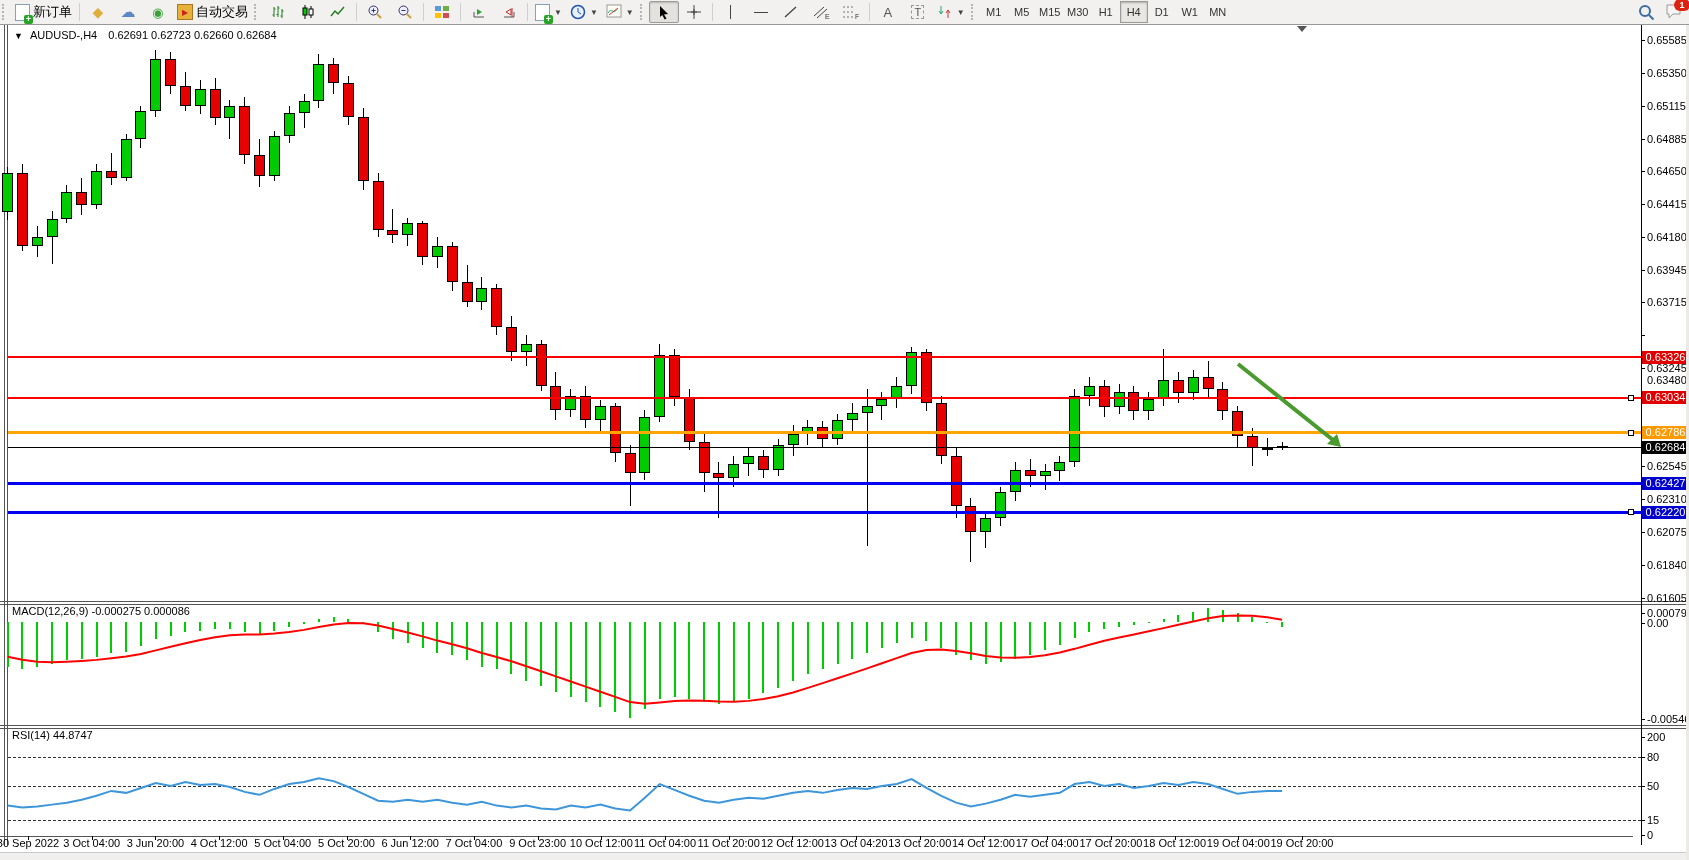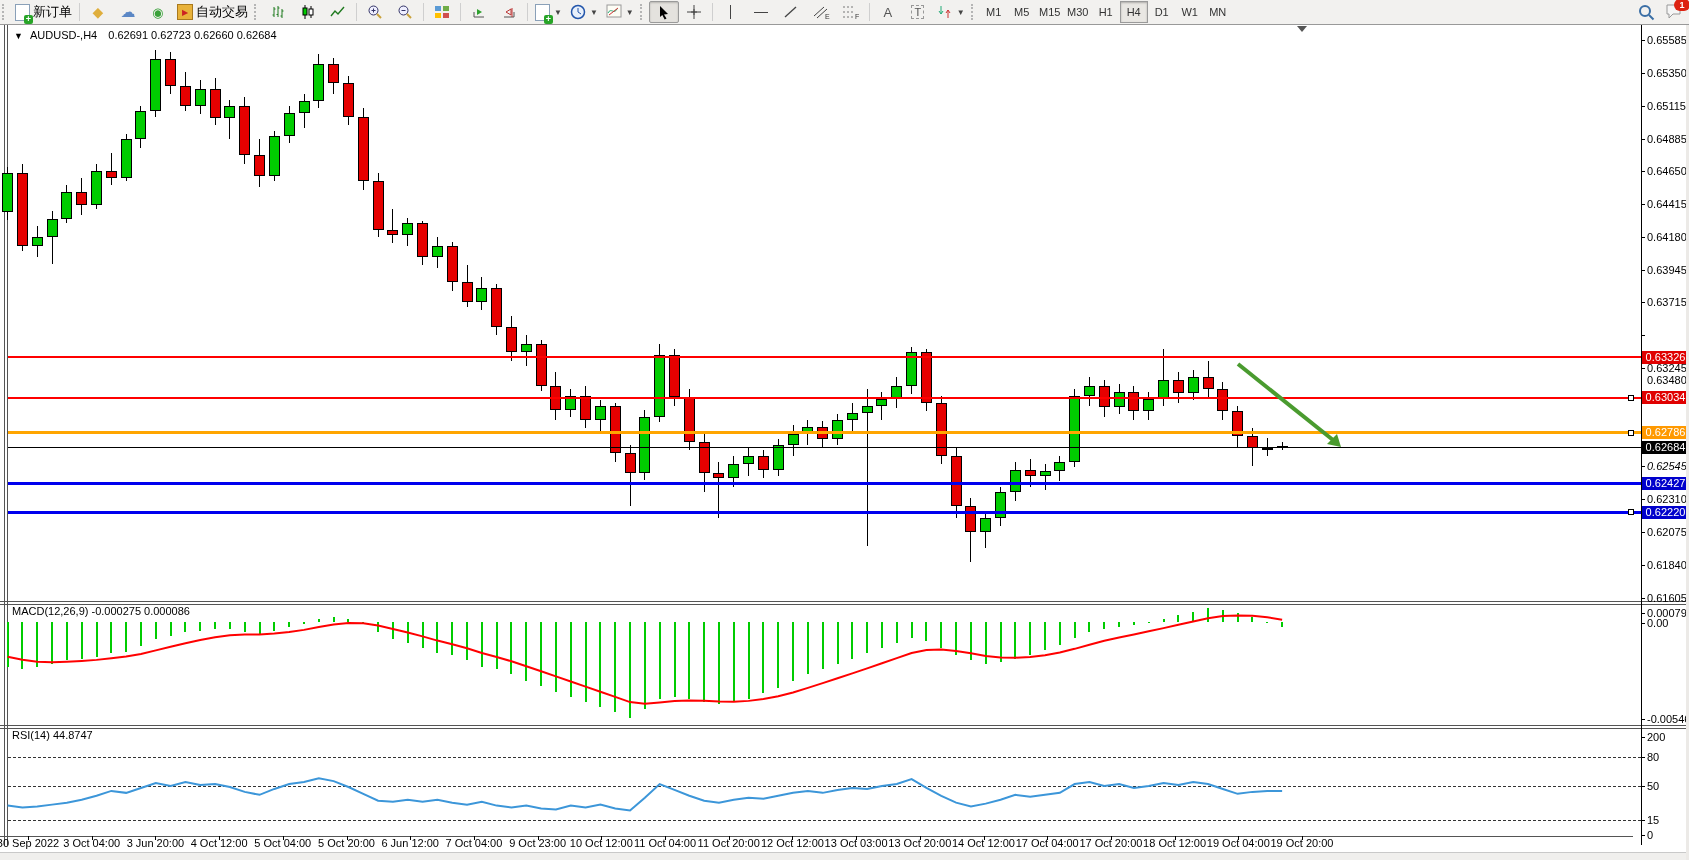--- a/index.html
+++ b/index.html
@@ -454,21 +454,21 @@
       <div class="axis-label" style="top: 206.325px;">0.64180</div>
       <div class="axis-tick" style="top: 245.262px;"></div>
       <div class="axis-label" style="top: 239.262px;">0.63945</div>
       <div class="axis-tick" style="top: 277.499px;"></div>
       <div class="axis-label" style="top: 271.499px;">0.63715</div>
       <div class="axis-tick" style="top: 310.437px;"></div>
       <div class="axis-label" style="top: 304.437px; margin-top: 45px;">0.63480</div>
       <div class="axis-tick" style="top: 343.374px;"></div>
       <div class="axis-label" style="top: 337.374px;">0.63245</div>
       <div class="axis-tick" style="top: 441.486px;"></div>
-      <div class="axis-label" style="top: 435.486px; font-style: italic;">0.62545</div>
+      <div class="axis-label" style="top: 435.486px;">0.62545</div>
       <div class="axis-tick" style="top: 474.424px;"></div>
       <div class="axis-label" style="top: 468.424px;">0.62310</div>
       <div class="axis-tick" style="top: 507.362px;"></div>
       <div class="axis-label" style="top: 501.362px;">0.62075</div>
       <div class="axis-tick" style="top: 540.299px;"></div>
       <div class="axis-label" style="top: 534.299px;">0.61840</div>
       <div class="axis-tick" style="top: 573.237px;"></div>
       <div class="axis-label" style="top: 567.237px;">0.61605</div>
       <div class="price-badge" style="top: 325.521px; background: rgb(224, 0, 0);">0.63326</div>
       <div class="price-badge" style="top: 366.448px; background: rgb(224, 0, 0);">0.63034</div>
@@ -496,21 +496,21 @@
       <div class="date-label" style="left: 537.6px;">9 Oct 23:00</div>
       <div class="date-tick" style="left: 601.3px;"></div>
       <div class="date-label" style="left: 601.3px;">10 Oct 12:00</div>
       <div class="date-tick" style="left: 665px;"></div>
       <div class="date-label" style="left: 665px;">11 Oct 04:00</div>
       <div class="date-tick" style="left: 728.7px;"></div>
       <div class="date-label" style="left: 728.7px;">11 Oct 20:00</div>
       <div class="date-tick" style="left: 792.4px;"></div>
       <div class="date-label" style="left: 792.4px;">12 Oct 12:00</div>
       <div class="date-tick" style="left: 856.1px;"></div>
-      <div class="date-label" style="left: 856.1px;">13 Oct 03:00</div>
+      <div class="date-label" style="left: 856.1px;">13 Oct 04:20</div>
       <div class="date-tick" style="left: 919.8px;"></div>
       <div class="date-label" style="left: 919.8px;">13 Oct 20:00</div>
       <div class="date-tick" style="left: 983.5px;"></div>
       <div class="date-label" style="left: 983.5px;">14 Oct 12:00</div>
       <div class="date-tick" style="left: 1047.2px;"></div>
       <div class="date-label" style="left: 1047.2px;">17 Oct 04:00</div>
       <div class="date-tick" style="left: 1110.9px;"></div>
       <div class="date-label" style="left: 1110.9px;">17 Oct 20:00</div>
       <div class="date-tick" style="left: 1174.6px;"></div>
       <div class="date-label" style="left: 1174.6px;">18 Oct 12:00</div>

